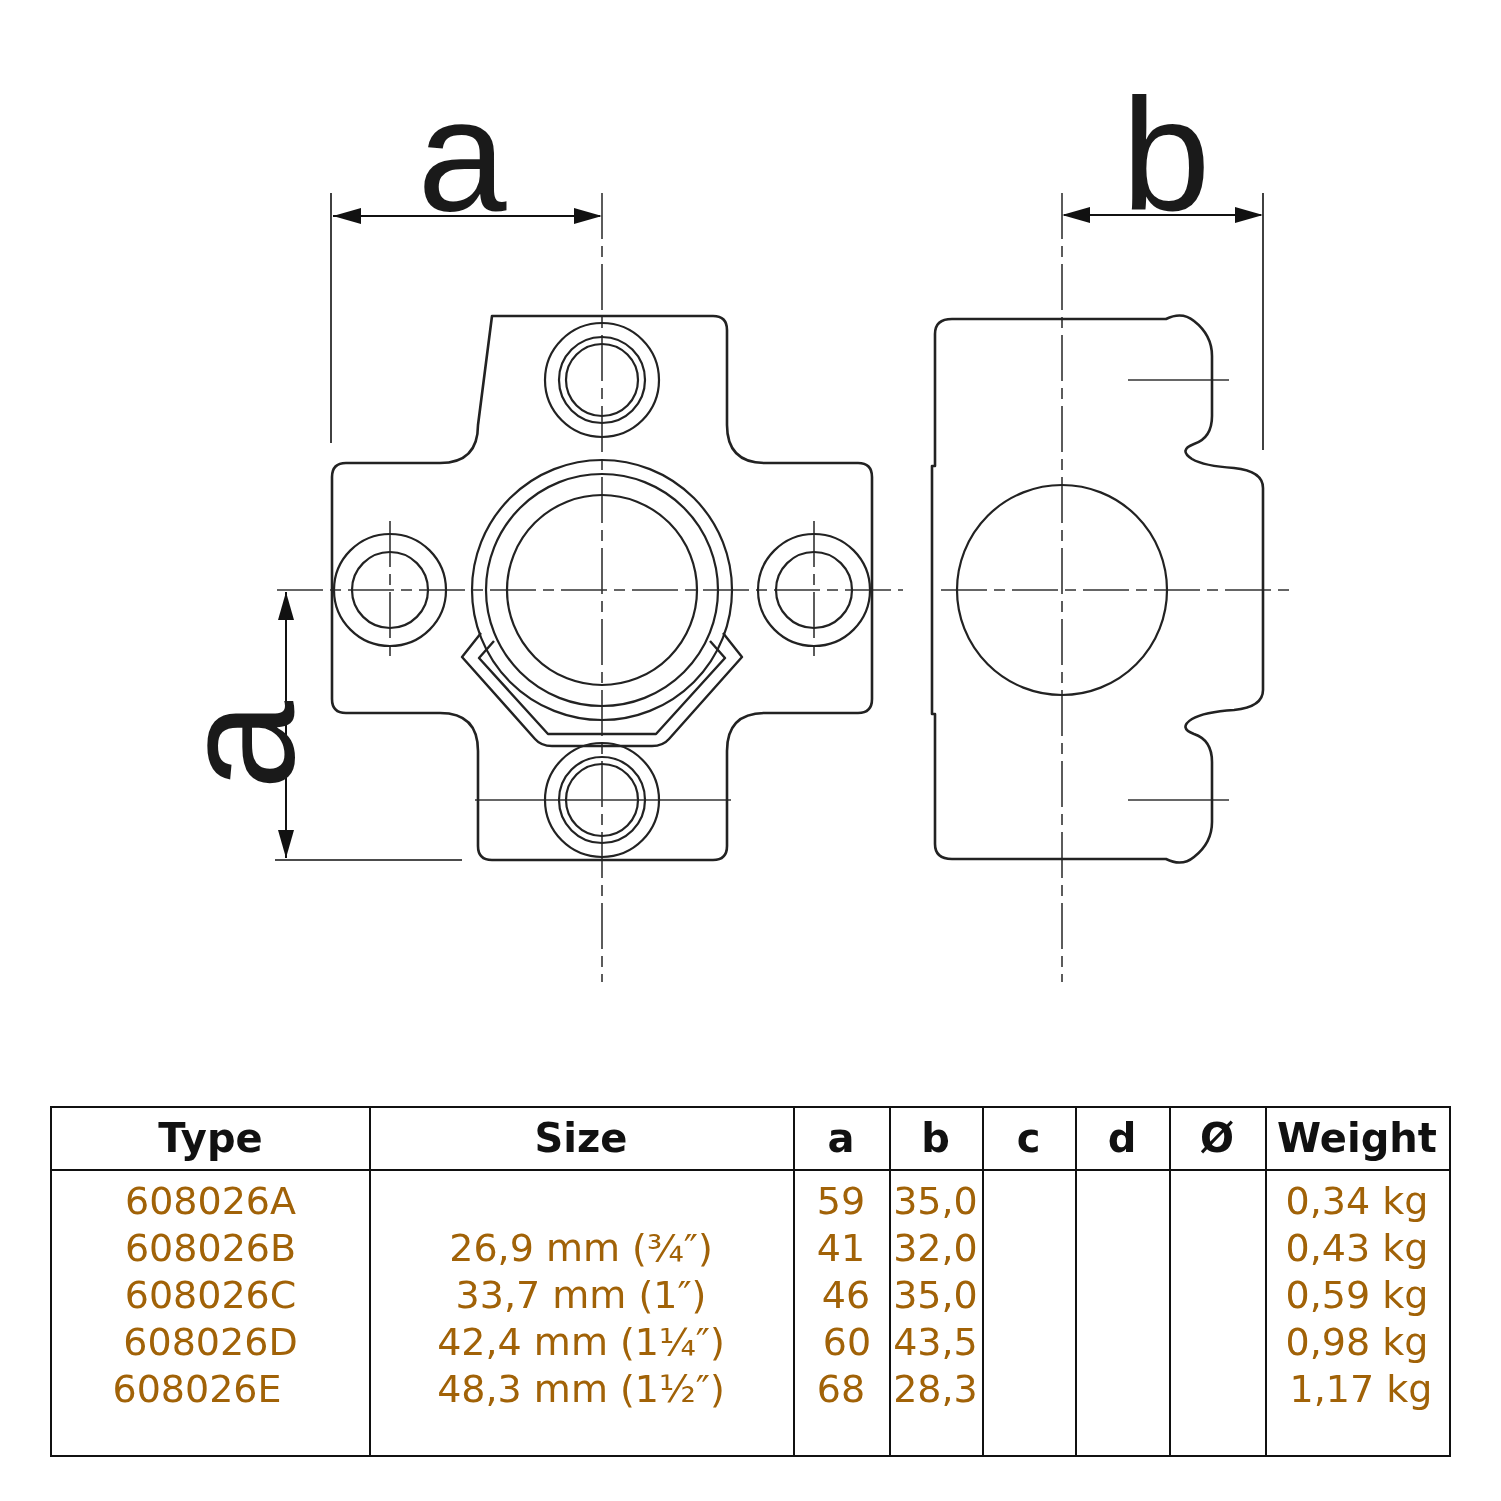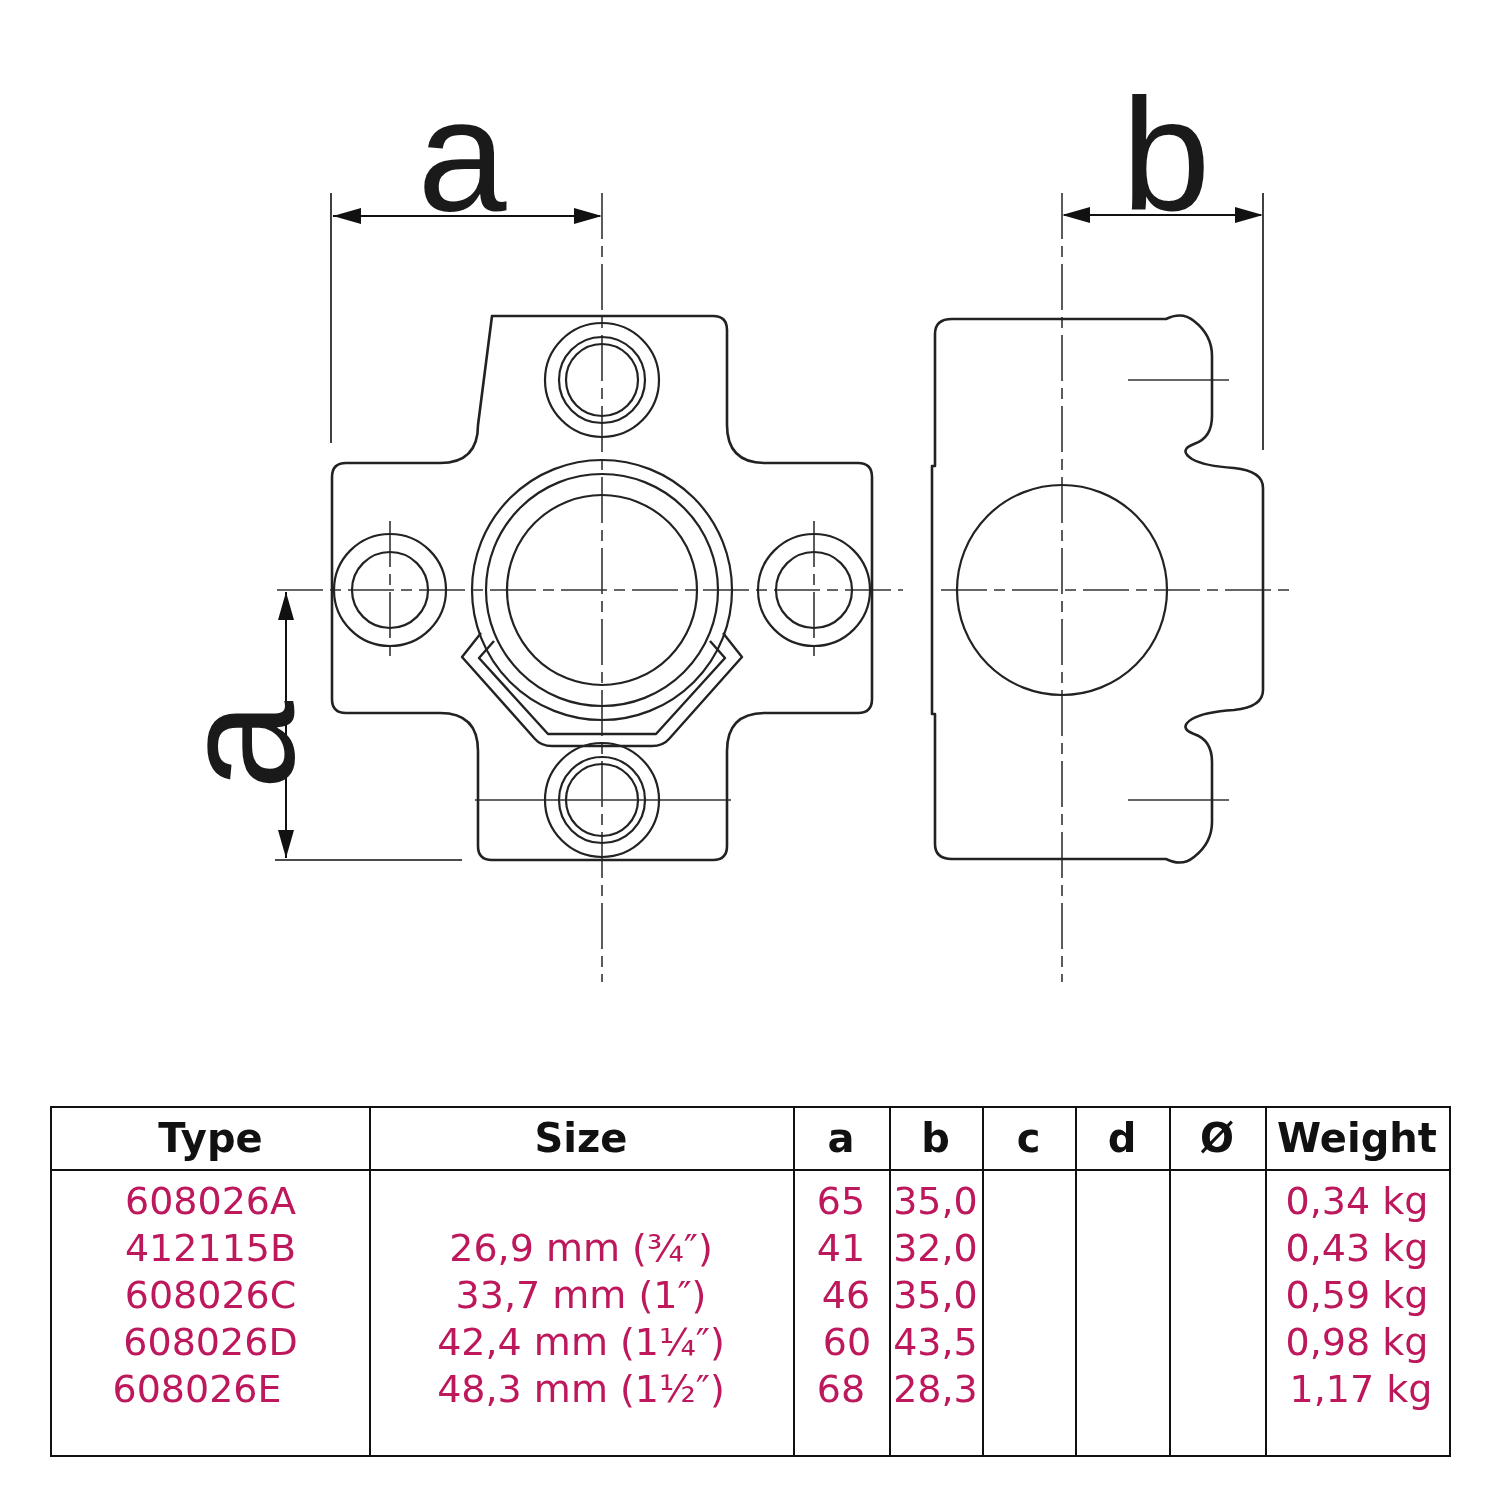--- a/index.html
+++ b/index.html
@@ -7,21 +7,21 @@
        font-family:"DejaVu Sans","Liberation Sans",sans-serif;}
   #drawing{position:absolute;left:0;top:0;}
   .dimlabel{font-family:"Liberation Sans",sans-serif;font-size:160px;fill:#1a1a1a;}
   #spec-table{position:absolute;left:50px;top:1106px;width:1401px;height:351px;
               border:2px solid #111;box-sizing:border-box;background:#fff;}
   .vline{position:absolute;top:0;bottom:0;width:2px;background:#111;}
   .hsep{position:absolute;left:0;right:0;top:61px;height:2px;background:#111;}
   .hcell{position:absolute;top:0;height:61px;line-height:61px;text-align:center;
          font-weight:bold;font-size:40px;color:#111;}
   .cell{position:absolute;height:47px;line-height:47px;text-align:center;
-        font-size:38px;color:#be185d;white-space:nowrap;}
+        font-size:38px;color:#a16207;white-space:nowrap;}
 </style>
 </head>
 <body>
 
 <svg id="drawing" width="1501" height="1501" viewBox="0 0 1501 1501" xmlns="http://www.w3.org/2000/svg">
 
   <g stroke="#333" stroke-width="1.6" fill="none" stroke-dasharray="46 7 11 7">
     <path d="M 602 193 V 982"></path>
     <path d="M 277 590 H 903"></path>
     <path d="M 1062 193 V 982"></path>
@@ -109,28 +109,28 @@
   <div class="hcell" style="left:317px;width:424px">Size</div>
   <div class="hcell" style="left:0;width:317px">Type</div>
   <div class="hcell" style="left:741px;width:96px">a</div>
   <div class="hcell" style="left:837px;width:93px">b</div>
   <div class="hcell" style="left:930px;width:93px">c</div>
   <div class="hcell" style="left:1023px;width:94px">d</div>
   <div class="hcell" style="left:1117px;width:96px">Ø</div>
   <div class="hcell" style="left:1213px;width:184px">Weight</div>
 
   <div class="cell" style="left:0;top:70px;width:317px">608026A</div>
-  <div class="cell" style="left:741px;top:70px;width:96px">65</div>
+  <div class="cell" style="left:741px;top:70px;width:96px">59</div>
   <div class="cell" style="left:837px;top:70px;width:93px">35,0</div>
   <div class="cell" style="left:930px;top:70px;width:93px"></div>
   <div class="cell" style="left:1023px;top:70px;width:94px"></div>
   <div class="cell" style="left:1117px;top:70px;width:96px"></div>
   <div class="cell" style="left:1213px;top:70px;width:184px">0,34 kg</div>
 
-  <div class="cell" style="left:0;top:117px;width:317px">412115B</div>
+  <div class="cell" style="left:0;top:117px;width:317px">608026B</div>
   <div class="cell" style="left:317px;top:117px;width:424px">26,9 mm (¾″)</div>
   <div class="cell" style="left:741px;top:117px;width:96px">41</div>
   <div class="cell" style="left:837px;top:117px;width:93px">32,0</div>
   <div class="cell" style="left:930px;top:117px;width:93px"></div>
   <div class="cell" style="left:1023px;top:117px;width:94px"></div>
   <div class="cell" style="left:1117px;top:117px;width:96px"></div>
   <div class="cell" style="left:1213px;top:117px;width:184px">0,43 kg</div>
 
   <div class="cell" style="left:0;top:164px;width:317px">608026C</div>
   <div class="cell" style="left:317px;top:164px;width:424px">33,7 mm (1″)</div>

